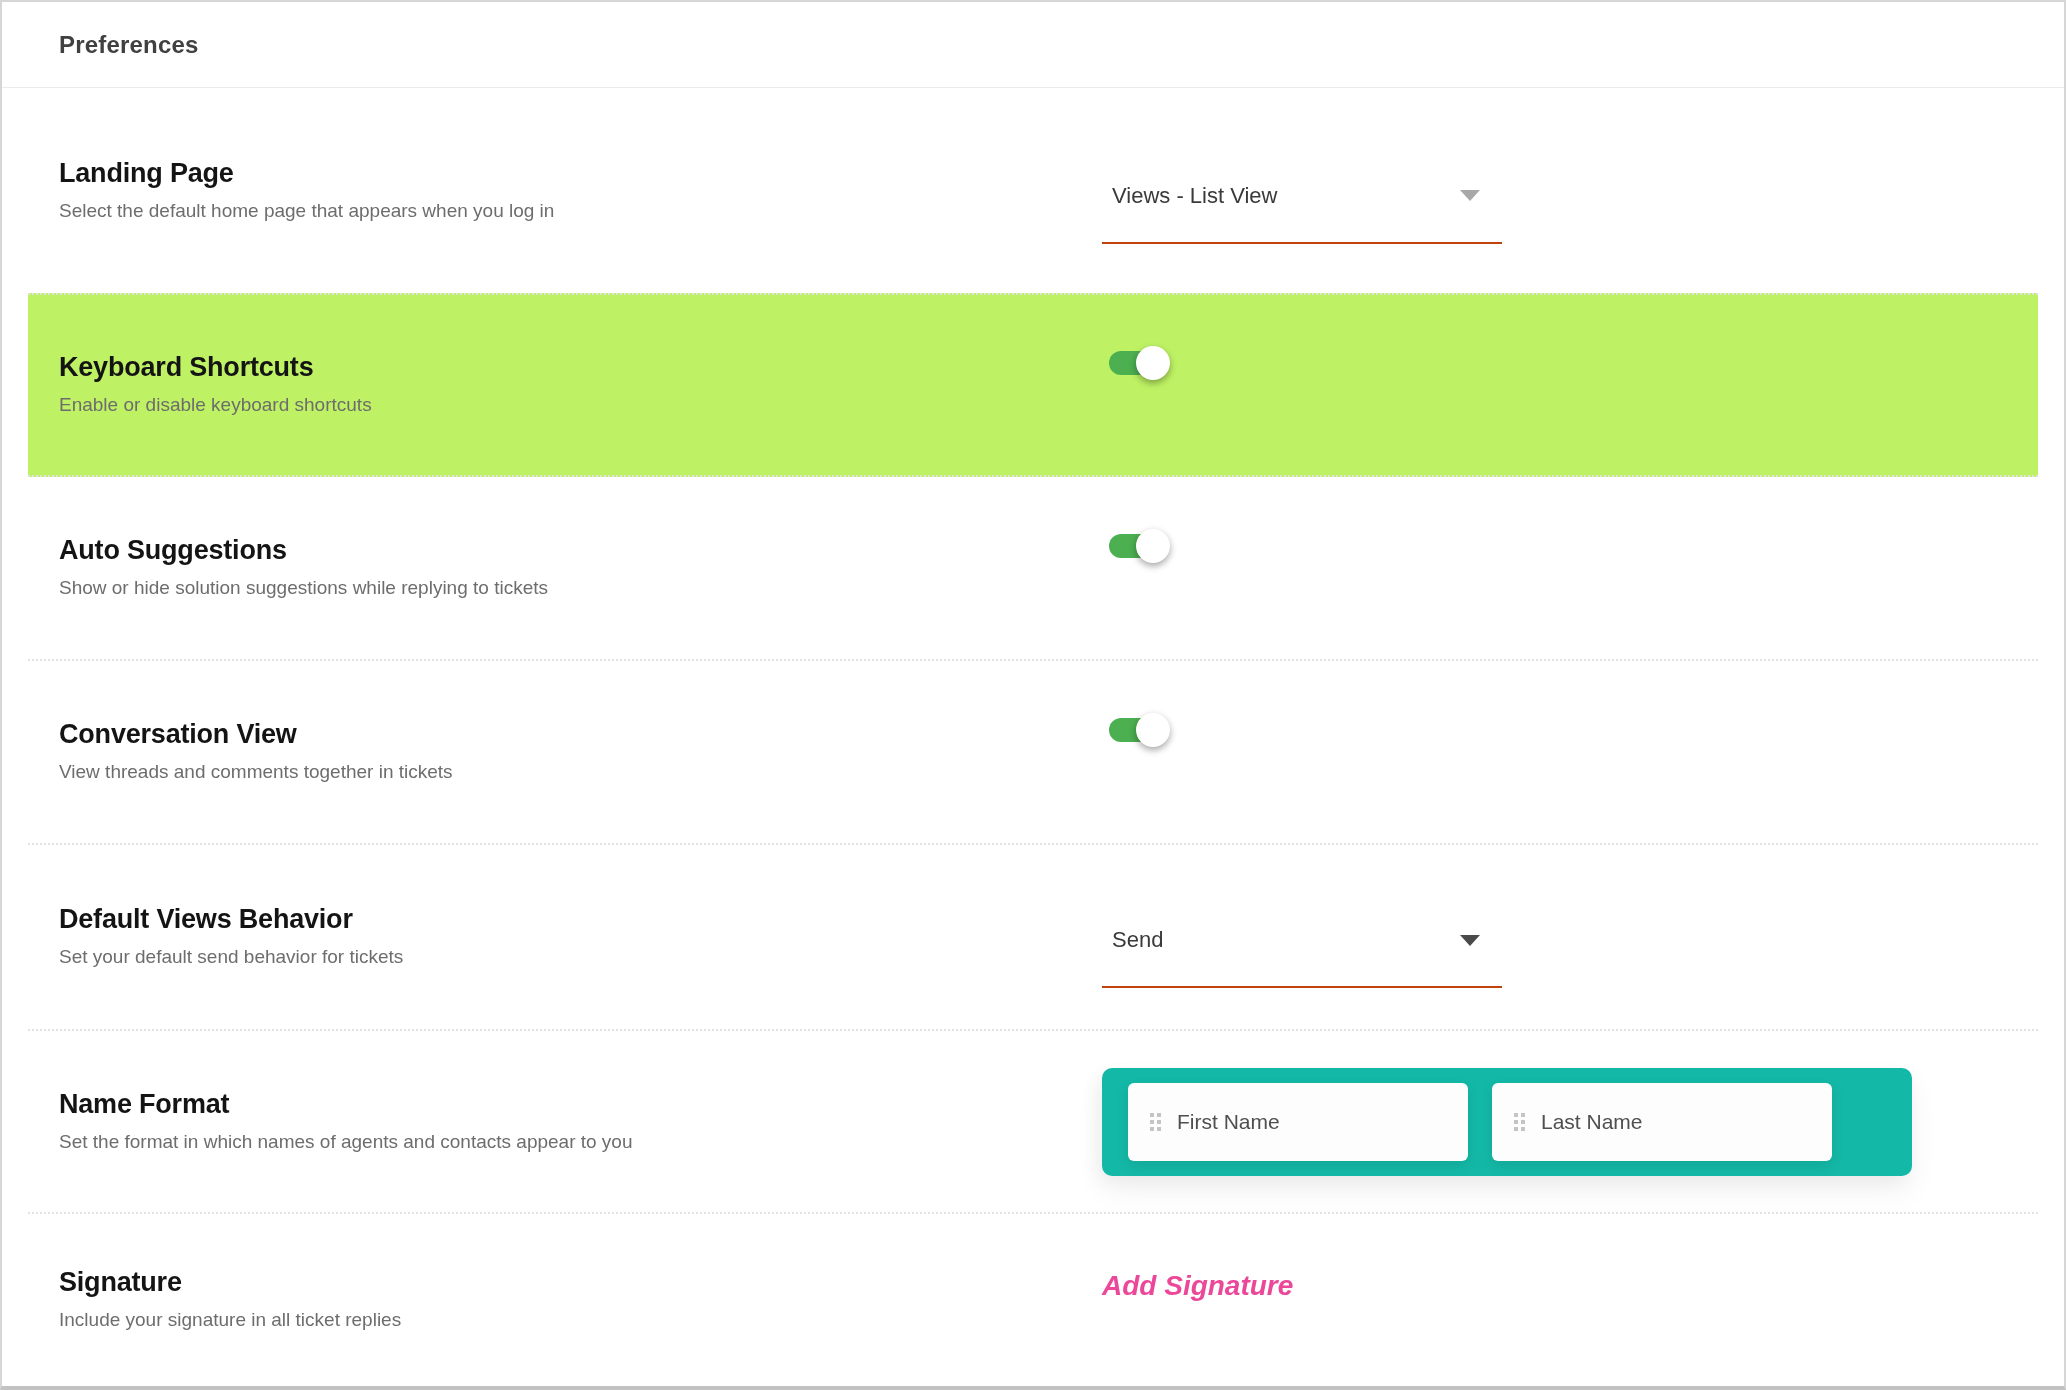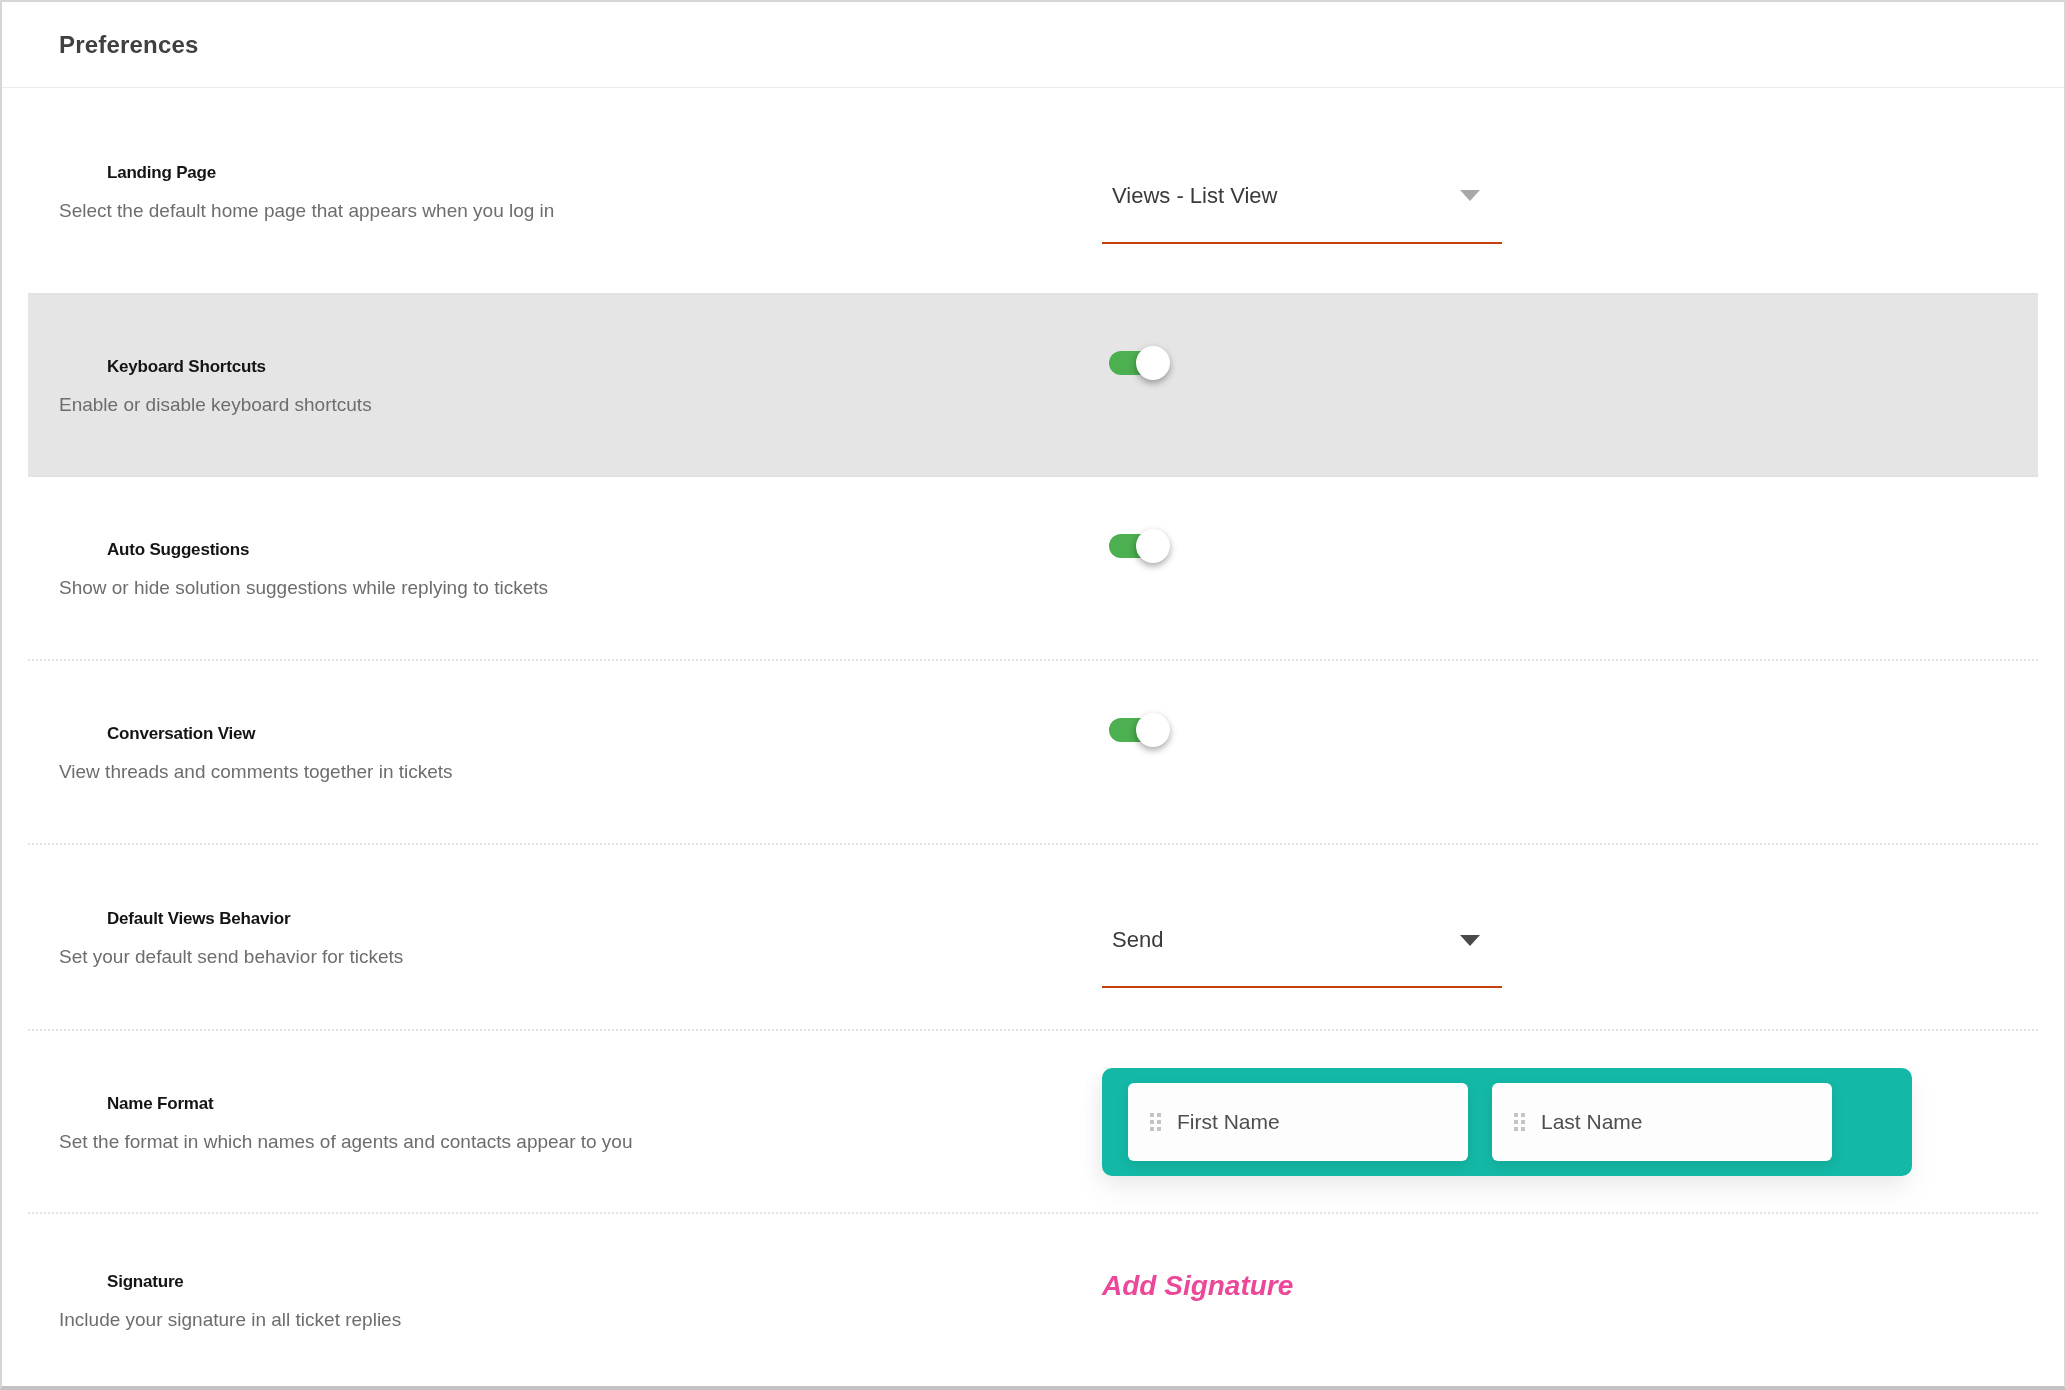--- a/index.html
+++ b/index.html
@@ -30,32 +30,32 @@
   
   .rows { margin:0 26px; }
 
   .row {
     display:flex; align-items:center;
     padding-left:31px;
   }
   .row-divider { border-bottom:2px dotted #e2e2e2; }
 
   .row-landing      { height:205px; }
-  .row-keyboard     { height:184px; background:#e5e5e5;
+  .row-keyboard     { height:184px; background:#bef264;
                       border-top:2px dotted #e0e0e0; border-bottom:2px dotted #e0e0e0; }
   .row-autosuggest  { height:184px; }
   .row-conversation { height:184px; }
   .row-send         { height:186px; }
   .row-nameformat   { height:183px; }
   .row-signature    { height:171px; }
 
   .row-text { width:1043px; }
   .row-title {
-    font-size:17px; font-weight:700; color:#141414;
-    letter-spacing:-.2px; line-height:28px;margin-left:48px;
+    font-size:27px; font-weight:700; color:#141414;
+    letter-spacing:-.2px; line-height:28px;
   }
   .row-desc {
     margin-top:12px;
     font-size:19px; color:#6d6d6d; line-height:24px;
   }
 
   .row-control { flex:1; display:flex; align-items:center; }
 
   
   .select {

